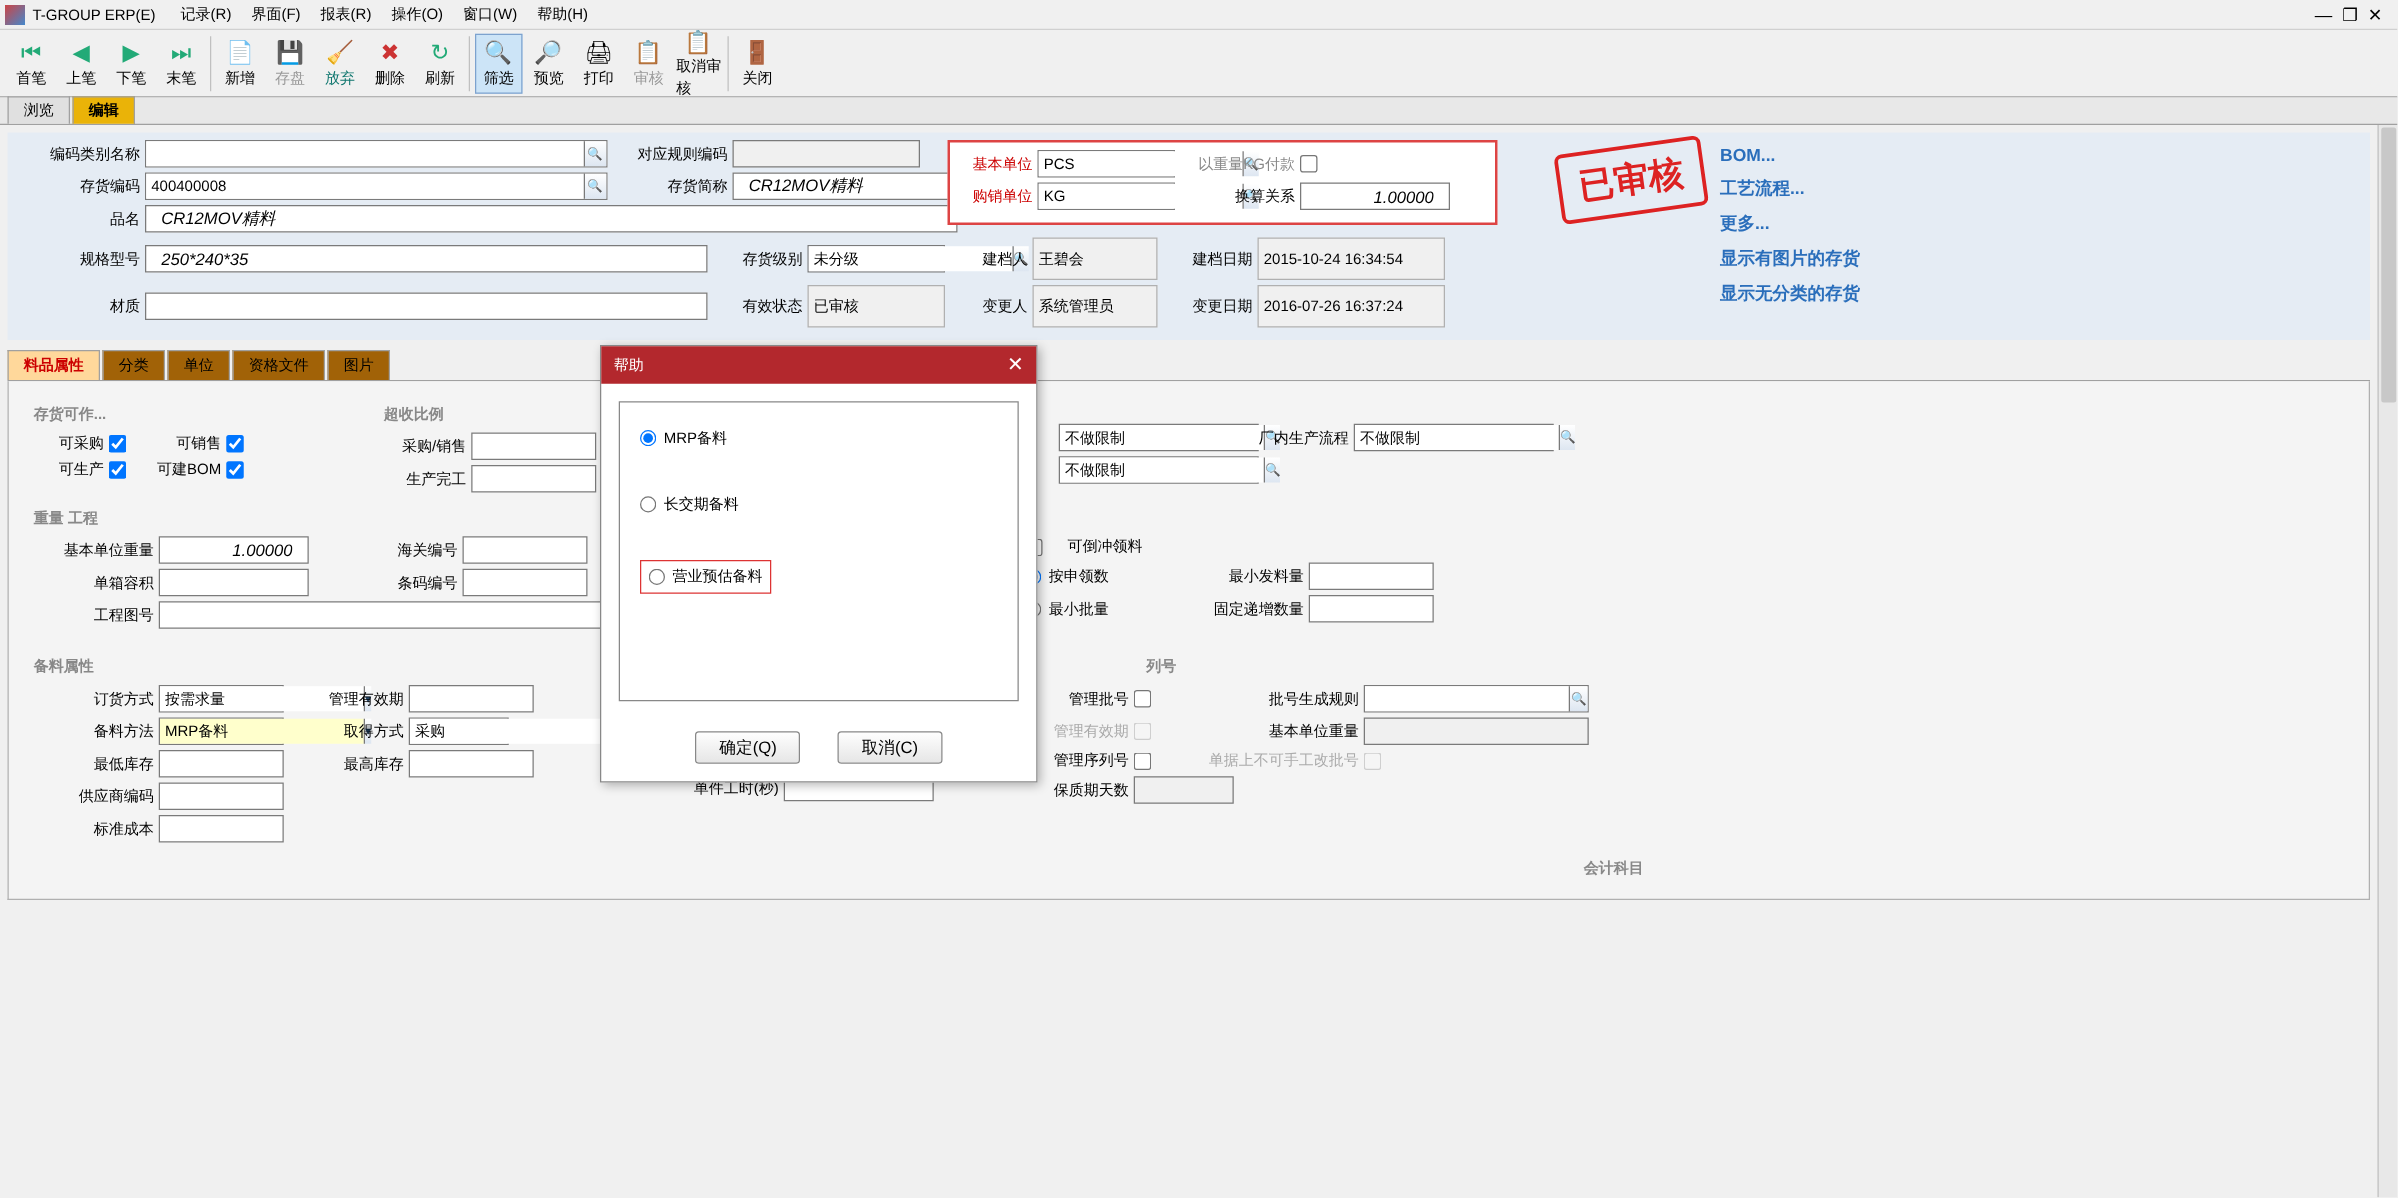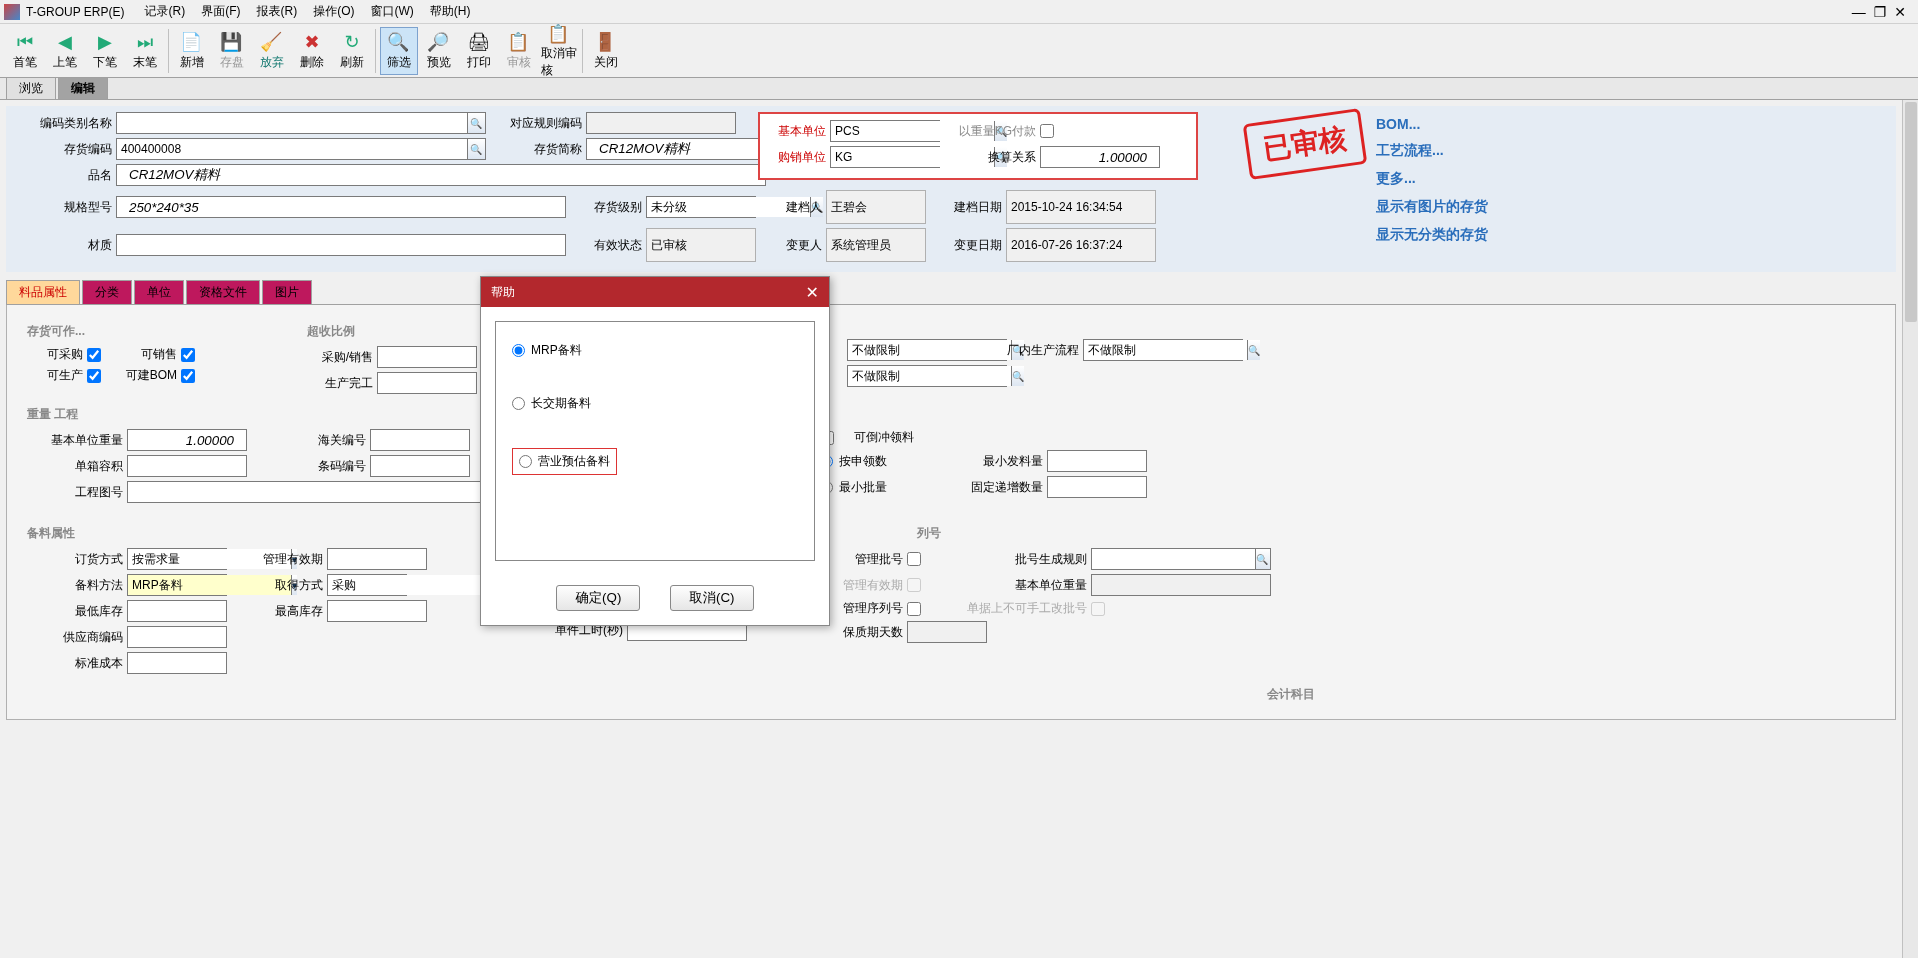--- a/index.html
+++ b/index.html
@@ -17,21 +17,21 @@
 .toolbar { height: 54px; background: #f0f0f0; display: flex; align-items: center; padding: 2px 6px; border-bottom: 1px solid #a0a0a0; gap: 2px; }
 .tool-btn { display: flex; flex-direction: column; align-items: center; justify-content: center; width: 38px; height: 48px; cursor: pointer; border: 1px solid transparent; }
 .tool-btn.active { border: 1px solid #7da2ce; background: #cce4f7; }
 .tool-btn .icon { font-size: 18px; height: 24px; display: flex; align-items: center; }
 .tool-btn .label { font-size: 12px; }
 .tool-sep { width: 1px; height: 44px; background: #c0c0c0; margin: 0 2px; }
 
 
 .tab-strip { height: 22px; background: #e8e8e8; display: flex; align-items: flex-end; padding: 0 6px; border-bottom: 1px solid #a0a0a0; }
 .tab { padding: 2px 12px; border: 1px solid #a0a0a0; border-bottom: none; background: #e0e0e0; margin-right: 2px; cursor: pointer; }
-.tab.active { background: #a3a3a3; font-weight: bold; }
+.tab.active { background: #eab308; font-weight: bold; }
 
 
 .main { position: relative; height: calc(100% - 100px); overflow-y: auto; padding: 6px; }
 .scroll-area { width: calc(100% - 16px); }
 
 
 .form-section { background: #e5ecf4; padding: 6px 10px; position: relative; }
 .form-row { display: flex; align-items: center; margin-bottom: 4px; }
 .form-label { text-align: right; padding-right: 4px; white-space: nowrap; }
 .form-label.red { color: #c00; }
@@ -46,22 +46,22 @@
 
 
 .stamp { position: absolute; left: 1240px; top: 10px; color: #d22; border: 3px solid #d22; padding: 6px 14px; font-size: 28px; font-weight: bold; transform: rotate(-8deg); border-radius: 6px; }
 
 
 .right-links { position: absolute; left: 1370px; top: 10px; display: flex; flex-direction: column; gap: 10px; }
 .right-links a { color: #2a6ebb; font-weight: bold; text-decoration: none; cursor: pointer; font-size: 14px; }
 
 
 .sub-tabs { display: flex; margin-top: 8px; border-bottom: 1px solid #a0a0a0; }
-.sub-tab { padding: 3px 12px; border: 1px solid #a0a0a0; border-bottom: none; background: #be185d; margin-right: 2px; cursor: pointer; }
-.sub-tab.active { background: #ffd89b; color: #c00; font-weight: normal; }
+.sub-tab { padding: 3px 12px; border: 1px solid #a0a0a0; border-bottom: none; background: #a16207; margin-right: 2px; cursor: pointer; }
+.sub-tab.active { background: #ffd89b; color: #c00; font-weight: bold; }
 
 
 .detail-panel { border: 1px solid #b0b0b0; border-top: none; padding: 10px 20px; background: #f4f4f4; }
 .group-title { color: #888; font-weight: bold; margin: 8px 0 6px; }
 .chk { width: 14px; height: 14px; vertical-align: middle; }
 
 
 .dialog { position: absolute; left: 480px; top: 276px; width: 350px; background: #fff; border: 1px solid #888; box-shadow: 2px 2px 8px rgba(0,0,0,.3); }
 .dialog-title { background: #b3282d; color: #fff; height: 30px; display: flex; align-items: center; padding: 0 10px; }
 .dialog-title .close { margin-left: auto; font-size: 16px; cursor: pointer; }

